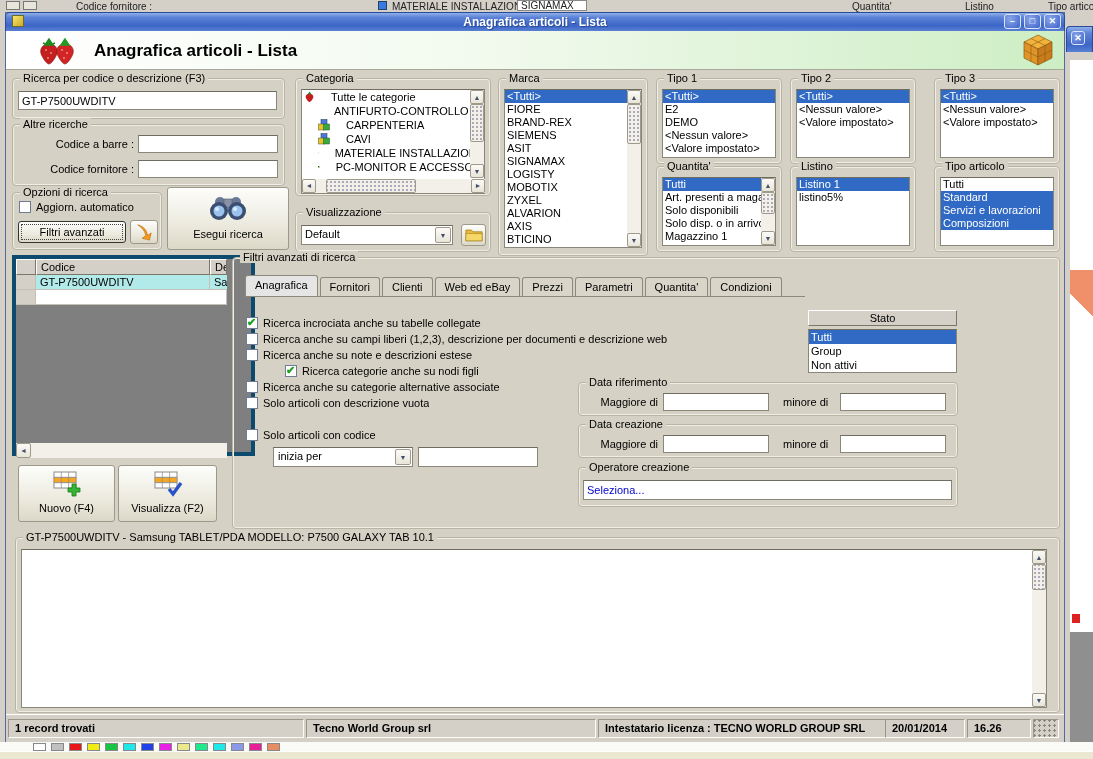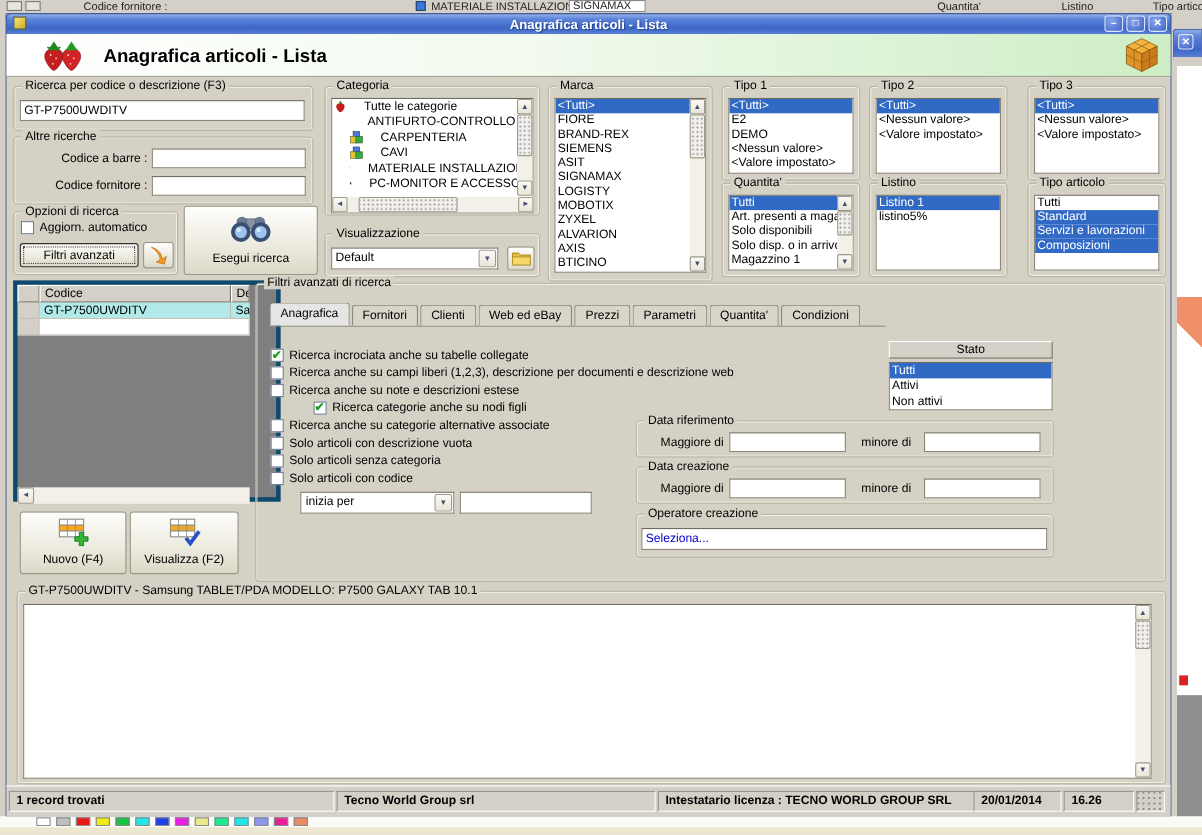--- a/index.html
+++ b/index.html
@@ -420,43 +420,39 @@
     <span class="nowrap">Ricerca categorie anche su nodi figli</span>
   </div>
   <div class="abs ckrow" style="left:246px;top:381px;width:330px;">
     <span class="cb"></span>
     <span class="nowrap">Ricerca anche su categorie alternative associate</span>
   </div>
   <div class="abs ckrow" style="left:246px;top:397px;width:330px;">
     <span class="cb"></span>
     <span class="nowrap">Solo articoli con descrizione vuota</span>
   </div>
-  <div class="abs ckrow" style="left:246px;top:413px;width:330px;">
-    <span class="cb"></span>
-    <span class="nowrap">Solo articoli senza categoria</span>
-  </div>
   <div class="abs ckrow" style="left:246px;top:429px;width:330px;">
     <span class="cb"></span>
     <span class="nowrap">Solo articoli con codice</span>
   </div>
 
   
   <div class="abs in" style="left:273px;top:447px;width:140px;height:20px;padding:0;">
     <span class="nowrap" style="display:block;padding:2px 4px;">inizia per</span>
     <div class="abs sb-btn" style="right:1px;top:1px;width:16px;height:16px;line-height:15px;border-radius:2px;">▼</div>
   </div>
   <input class="abs in" style="left: 418px; top: 447px; width: 120px; height: 20px;">
 
   
   <div class="abs th" style="left:808px;top:310px;width:149px;height:16px;text-align:center;border-color:#fff #7a7768 #7a7768 #fff;">
     <span>Stato</span>
   </div>
   <div class="abs lb" style="left:808px;top:329px;width:149px;height:44px;">
     <div class="li sel" style="height:14px;line-height:14px;">Tutti</div>
-    <div class="li" style="height:14px;line-height:14px;">Attivi</div>
+    <div class="li" style="height:14px;line-height:14px;">Group</div>
     <div class="li" style="height:14px;line-height:14px;">Non attivi</div>
   </div>
 
   
   <div class="abs gb" style="left:578px;top:382px;width:380px;height:34px;">
     <span class="gl">Data riferimento</span>
   </div>
   <div class="abs nowrap" style="left:598px;top:396px;width:60px;text-align:right;">Maggiore di</div>
   <input class="abs in" style="left: 663px; top: 393px; width: 106px; height: 18px;">
   <div class="abs nowrap" style="left:783px;top:396px;width:50px;">minore di</div>

